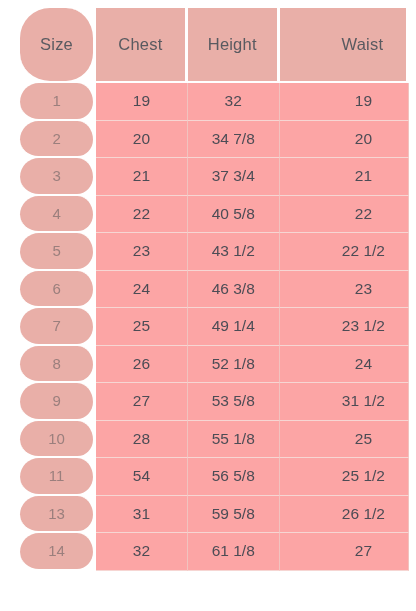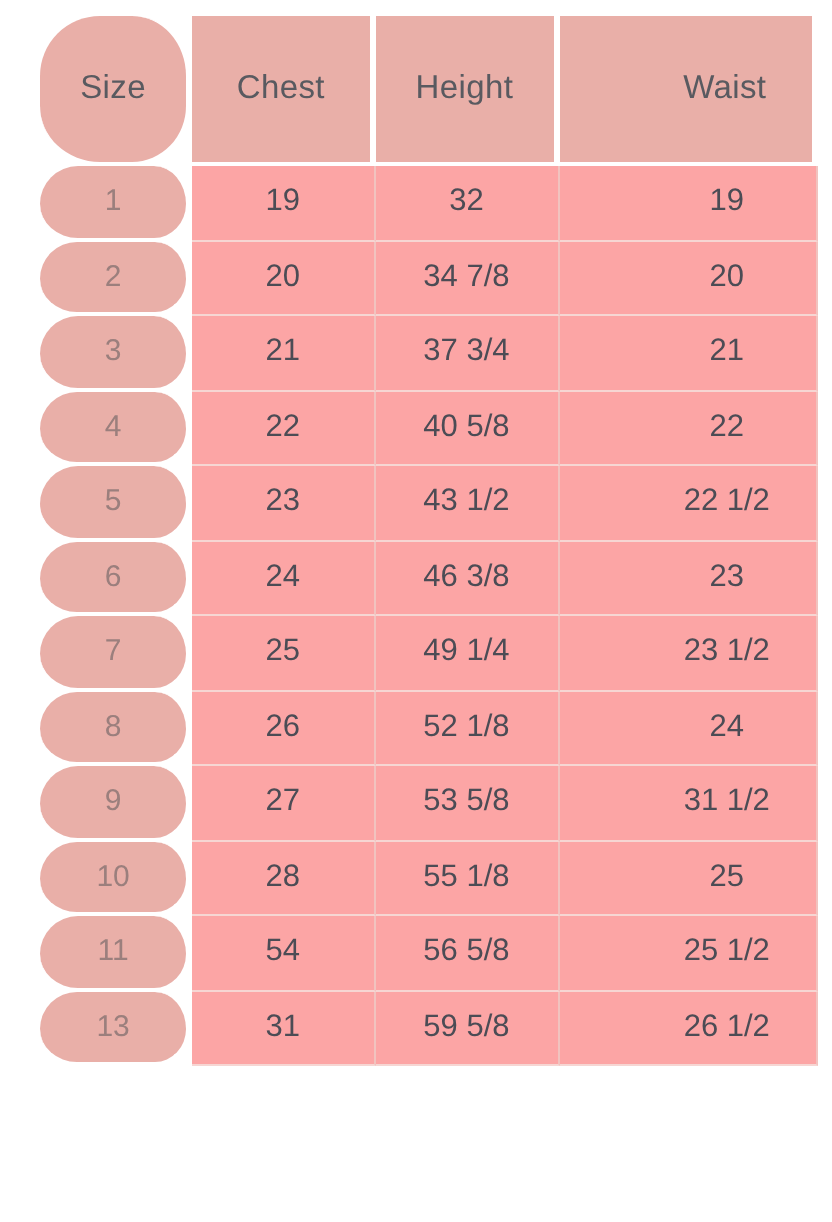--- a/index.html
+++ b/index.html
@@ -146,14 +146,20 @@
         <td class="data-cell col-chest">54</td>
         <td class="data-cell col-height">56 5/8</td>
         <td class="data-cell col-waist">25 1/2</td>
       </tr>
       <tr class="body-row">
         <td class="size-cell col-size">13</td>
         <td class="data-cell col-chest">31</td>
         <td class="data-cell col-height">59 5/8</td>
         <td class="data-cell col-waist">26 1/2</td>
       </tr>
+      <tr class="body-row">
+        <td class="size-cell col-size">14</td>
+        <td class="data-cell col-chest">32</td>
+        <td class="data-cell col-height">61 1/8</td>
+        <td class="data-cell col-waist">27</td>
+      </tr>
     </tbody>
 </table>
 
 </body></html>

